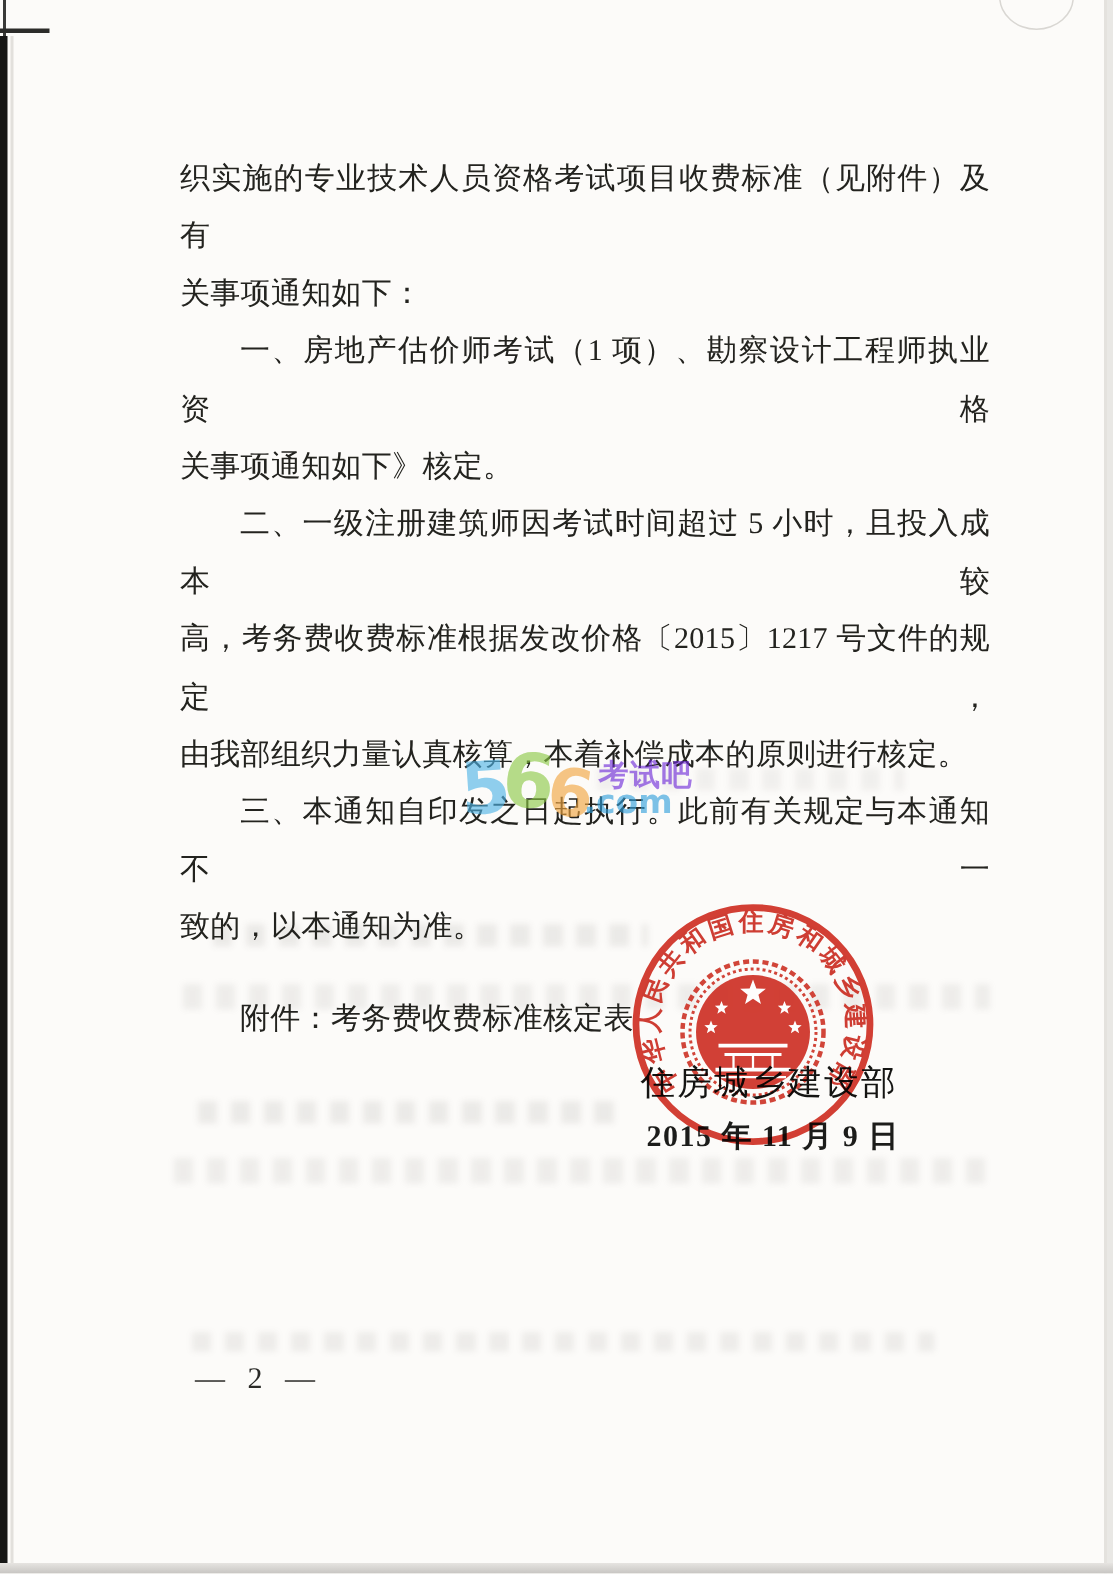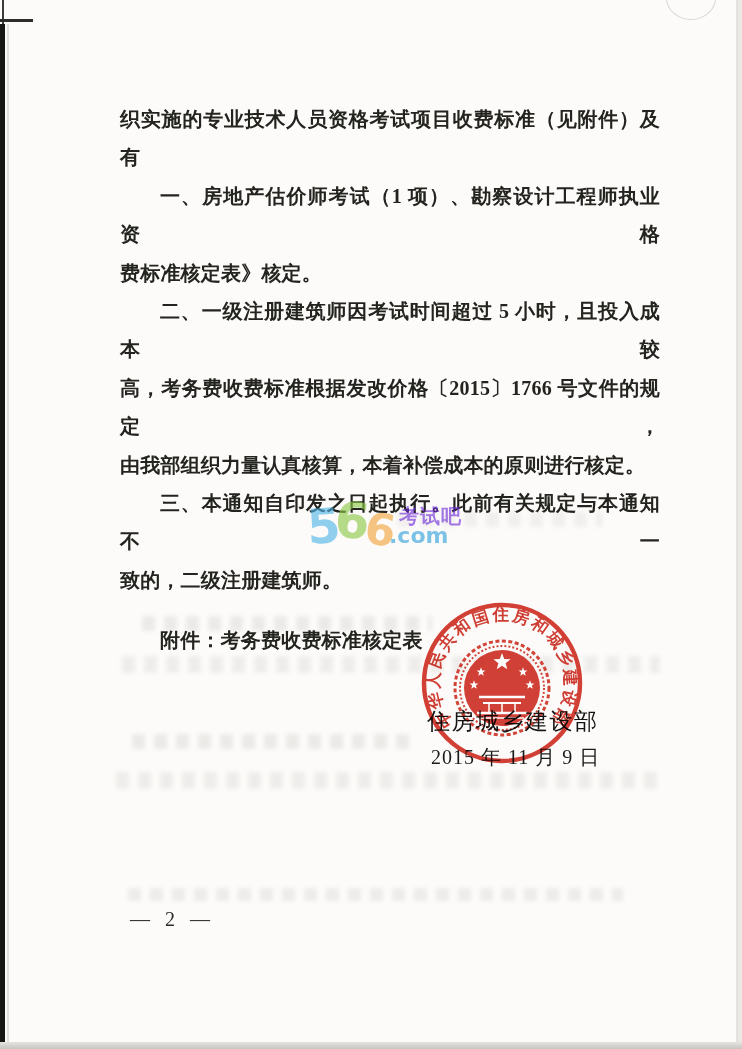--- a/index.html
+++ b/index.html
@@ -26,41 +26,41 @@
   .s2 { left:142px; top:616px; width:290px; height:15px; }
   .s3 { left:122px; top:656px; width:538px; height:17px; opacity:.38; }
   .s4 { left:132px; top:734px; width:280px; height:15px; }
   .s5 { left:116px; top:772px; width:544px; height:17px; opacity:.38; }
   .s6 { left:128px; top:888px; width:495px; height:13px; opacity:.4; }
 
   
   .doc-body { position:absolute; left:120px; top:100px; width:540px;
               font-size:20px; line-height:38.4px; color:#23231f;
               text-align:justify; letter-spacing:.2px; }
-  .doc-body .line { min-height:38.4px;font-weight:bold; }
+  .doc-body .line { min-height:38.4px; }
   .doc-body .indent { text-indent:2em; }
   .doc-body .fill { text-align-last:justify; }
   .doc-body .gap { margin-top:22px; }
 
   
   .watermark { position:absolute; left:303px; top:496px; width:160px; height:58px; opacity:.62;
                font-family:"DejaVu Sans","Liberation Sans",sans-serif; }
   .wm-d { position:absolute; font-weight:bold; line-height:1; }
   .wm-5 { left:4px;  top:6px;  font-size:48px; color:#4db4e7; transform:rotate(-4deg); }
   .wm-6g{ left:32px; top:0px;  font-size:50px; color:#8bc944; transform:rotate(6deg); }
   .wm-6o{ left:62px; top:12px; font-size:44px; color:#f2a43c; transform:rotate(8deg); }
   .wm-brand { position:absolute; left:96px; top:7px; font-size:20px; font-weight:bold; color:#6d28d9; letter-spacing:1px; }
   .wm-com   { position:absolute; left:86px; top:27px; font-size:22px; font-weight:bold; color:#2f9fdc; }
 
   
   .seal { position:absolute; left:419px; top:600px; width:166px; height:166px; opacity:.94; }
   .dept { position:absolute; left:427px; top:706px; width:170px; font-size:23px; letter-spacing:1.5px;
           color:#141412; mix-blend-mode:multiply; white-space:nowrap; }
   .sign-date { position:absolute; left:431px; top:744px; width:190px; font-size:20px; letter-spacing:1px;
-               color:#1c1c1a; mix-blend-mode:multiply; white-space:nowrap; }
+               color:#1c1c1a; mix-blend-mode:multiply; white-space:nowrap;font-weight:bold; }
 
   
   .page-number { position:absolute; left:130px; top:908px; font-size:20px; letter-spacing:5px; color:#2a2a27; }
 </style>
 </head>
 <body>
 
 <div class="screen">
   <div class="page"></div>
 
@@ -74,27 +74,28 @@
 
   <div class="smudge s1"></div>
   <div class="smudge s2"></div>
   <div class="smudge s3"></div>
   <div class="smudge s4"></div>
   <div class="smudge s5"></div>
   <div class="smudge s6"></div>
 
   <div class="doc-body" id="doc-body">
       <div class="line fill">织实施的专业技术人员资格考试项目收费标准（见附件）及有</div>
+      <div class="line">关事项通知如下：</div>
       <div class="line indent fill">一、房地产估价师考试（1 项）、勘察设计工程师执业资格</div>
-      <div class="line">费标准核定表》核定。</div>
+      <div class="line">关事项通知如下》核定。</div>
       <div class="line indent fill">二、一级注册建筑师因考试时间超过 5 小时，且投入成本较</div>
-      <div class="line fill">高，考务费收费标准根据发改价格〔2015〕1766 号文件的规定，</div>
+      <div class="line fill">高，考务费收费标准根据发改价格〔2015〕1217 号文件的规定，</div>
       <div class="line">由我部组织力量认真核算，本着补偿成本的原则进行核定。</div>
       <div class="line indent fill">三、本通知自印发之日起执行。此前有关规定与本通知不一</div>
-      <div class="line">致的，二级注册建筑师。</div>
+      <div class="line">致的，以本通知为准。</div>
       <div class="line indent gap">附件：考务费收费标准核定表</div>
     </div>
 
   <div class="watermark">
     <span class="wm-d wm-5">5</span>
     <span class="wm-d wm-6g">6</span>
     <span class="wm-d wm-6o">6</span>
     <span class="wm-brand">考试吧</span>
     <span class="wm-com">.com</span>
   </div>

